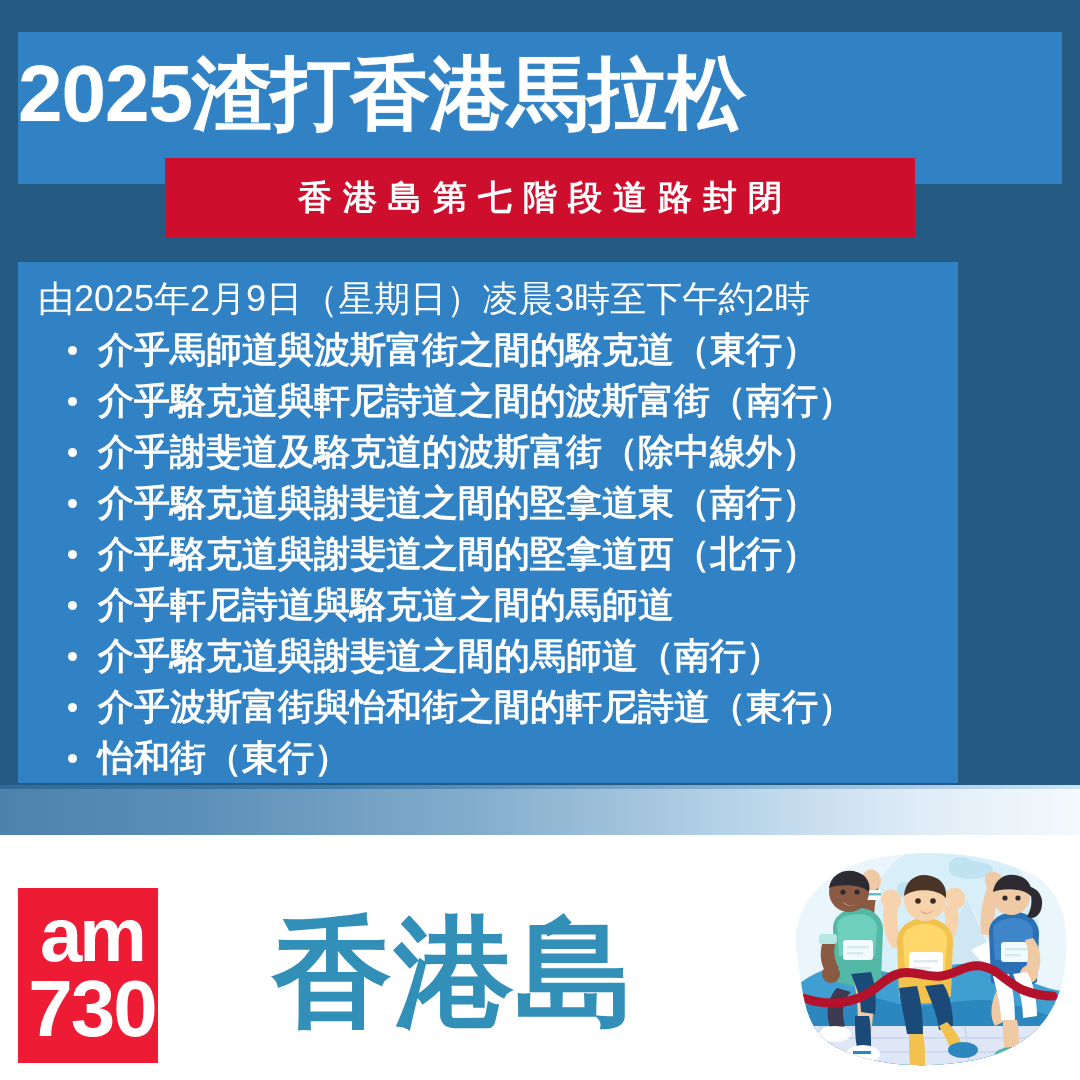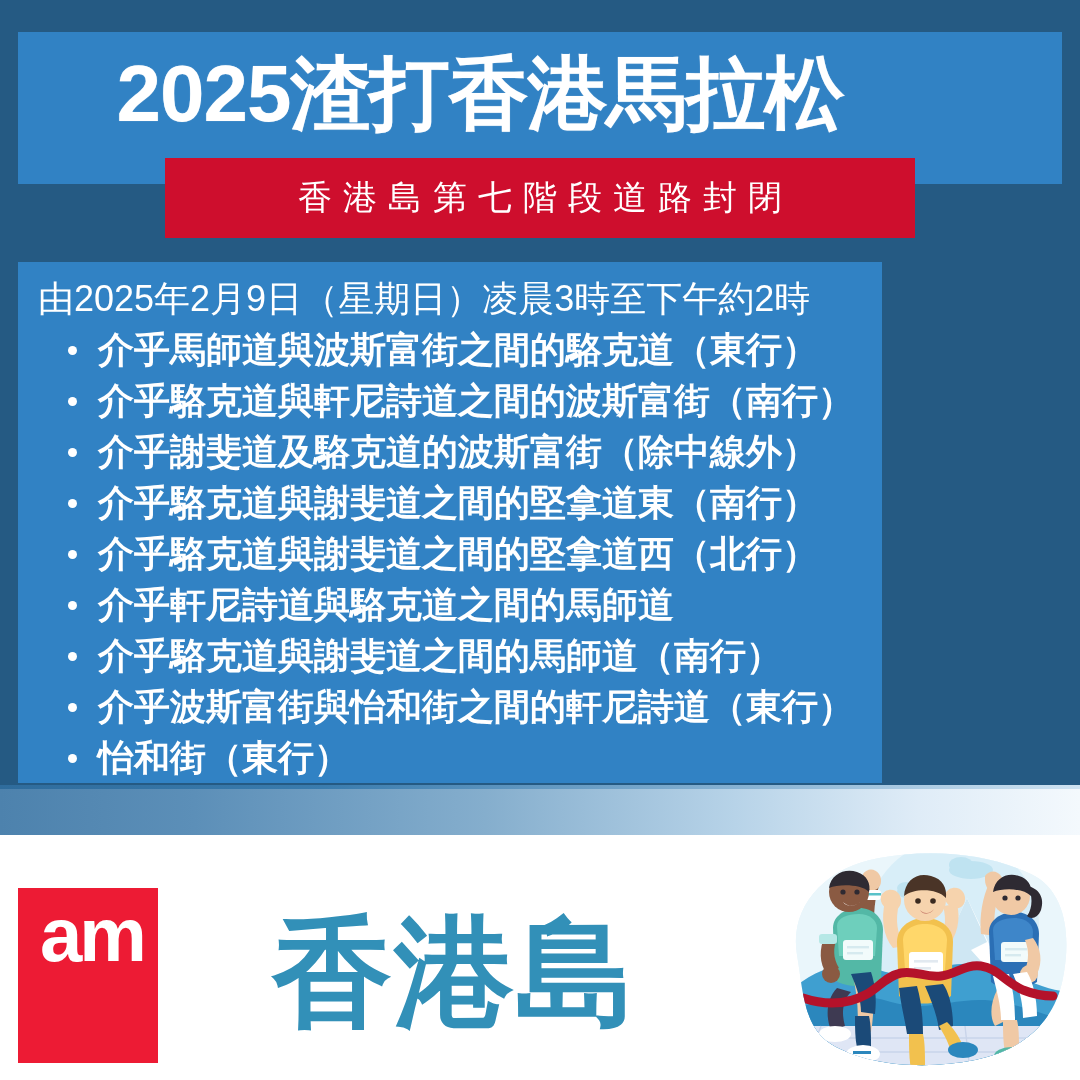--- a/index.html
+++ b/index.html
@@ -31,21 +31,20 @@
     width: 1044px;
     height: 152px;
     background: #3182c4;
   }
 
   .poster-title {
     position: absolute;
     left: 18px;
     top: 48px;
     width: 924px;
-    text-align: center;
     color: #ffffff;
     font-size: 80px;
     line-height: 92px;
     font-weight: 700;
     letter-spacing: -1px;
     white-space: nowrap;
     text-shadow: 0 0 1px rgba(255,255,255,0.55);
   }
 
   .subtitle-banner {
@@ -56,32 +55,32 @@
     height: 80px;
     background: #ce0e2d;
     display: flex;
     align-items: center;
     justify-content: center;
   }
 
   .subtitle-banner .subtitle-text {
     color: #ffffff;
     font-size: 34px;
-    font-weight: 400;
+    font-weight: 700;
     letter-spacing: 11px;
     text-indent: 11px;
     white-space: nowrap;
   }
 
   
   .body-panel {
     position: absolute;
     left: 18px;
     top: 262px;
-    width: 864px;
+    width: 940px;
     height: 521px;
     background: #3182c4;
     box-sizing: border-box;
     padding: 14px 18px 0 18px;
   }
 
   .intro-line {
     color: #ffffff;
     font-size: 36px;
     line-height: 46px;
@@ -258,20 +257,21 @@
       </li>
     </ul>
   </div>
 
   <div class="gradient-divider"></div>
 
   <div class="footer">
 
     <div class="brand-logo">
       <span class="logo-line1">am</span>
+      <span class="logo-line2">730</span>
     </div>
 
     <div class="footer-region">香港島</div>
 
     <div class="runner-illustration">
       <svg viewBox="0 0 300 250" xmlns="http://www.w3.org/2000/svg">
         <defs>
           <clipPath id="blobClip">
             <path d="M22,125 C14,78 48,38 104,28 C158,18 214,24 256,44 C292,61 296,108 288,148
                      C280,190 250,220 200,230 C150,240 92,236 56,214 C28,196 28,160 22,125 Z"></path>

